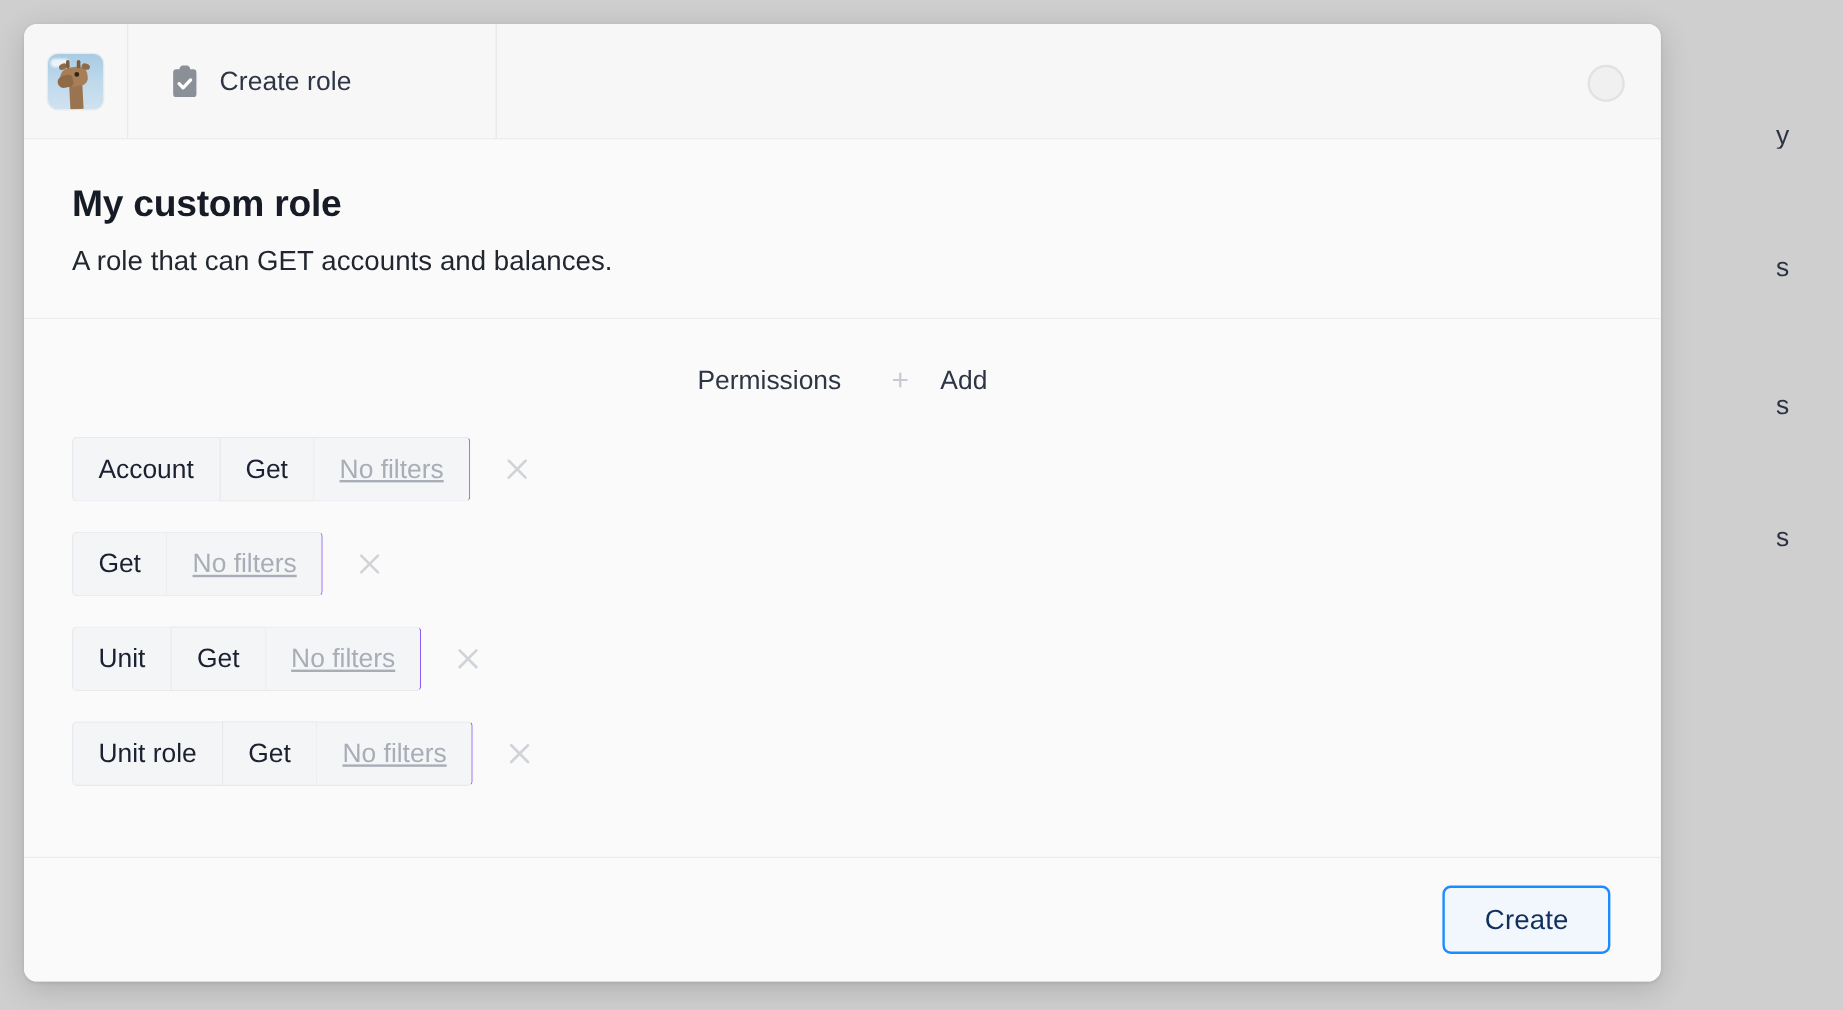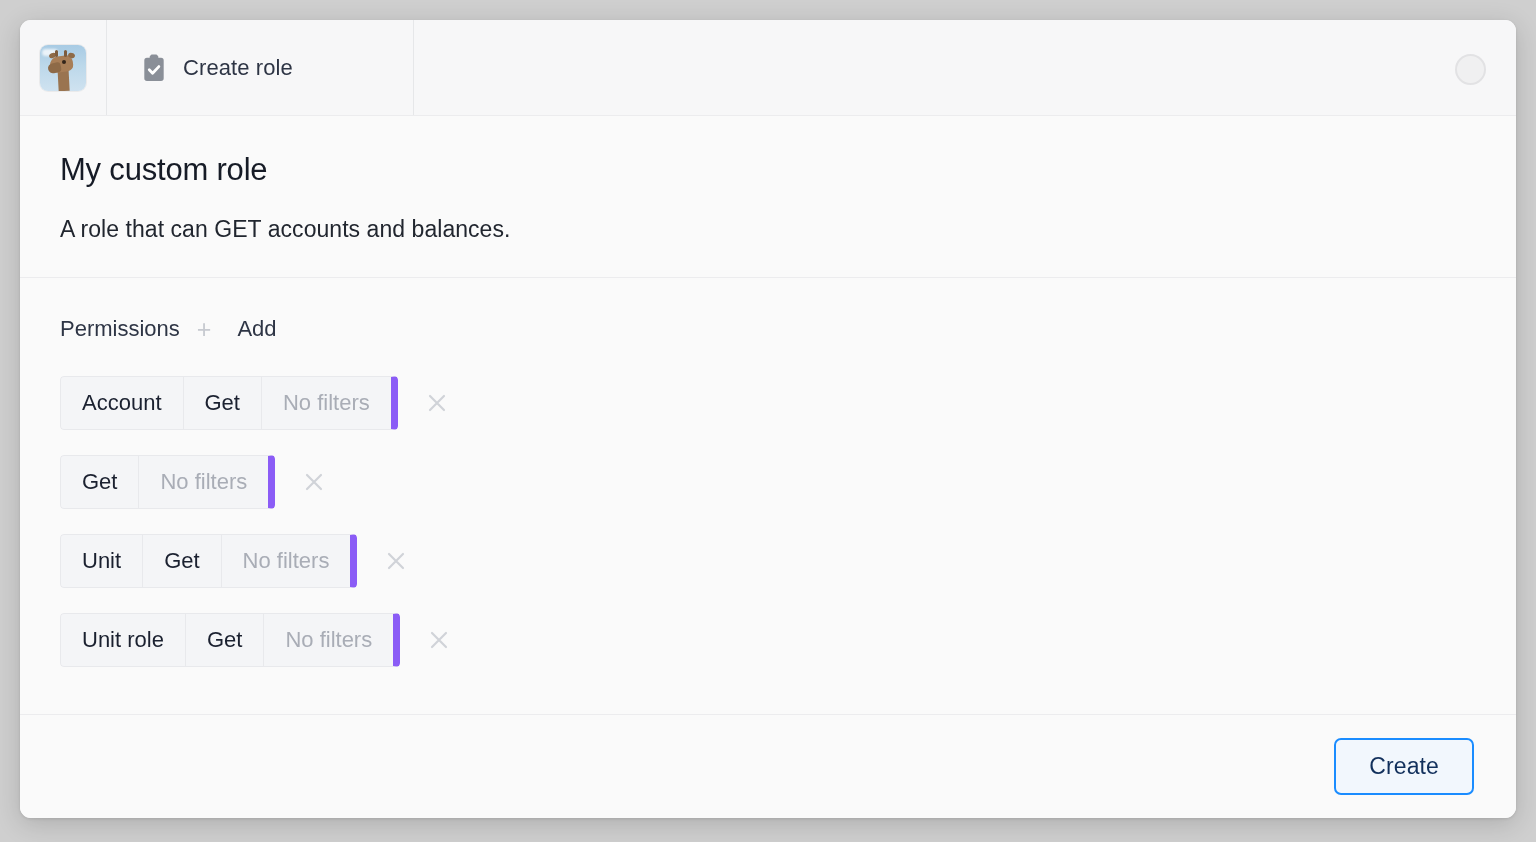--- a/index.html
+++ b/index.html
@@ -31,21 +31,21 @@
     text-align: left;
     overflow: hidden;
     white-space: nowrap;
   }
 
   
   #modal {
     position: absolute;
     left: 20px;
     top: 20px;
-    width: 1496px;
+    width: 1364px;
     height: 798px;
     background: #fafafa;
     border-radius: 11px;
     box-shadow: 0 6px 26px rgba(0,0,0,0.16), 0 1px 3px rgba(0,0,0,0.10);
     overflow: hidden;
     display: flex;
     flex-direction: column;
   }
 
   
@@ -180,44 +180,45 @@
   }
 
   
   #doc-header {
     padding: 36px 40px 34px 40px;
     border-bottom: 1px solid #ececee;
     background: #fafafa;
   }
   #role-title {
     font-size: 31px;
-    font-weight: normal;
+    font-weight: bold;
     color: #161b26;
-    margin: 0 0 28px 0;
+    margin: 0 0 16px 0;
     letter-spacing: -0.2px;
   }
   #role-description {
     font-size: 23px;
     color: #21262f;
     margin: 0;
     letter-spacing: 0.05px;
   }
 
   
   #doc-body {
     flex: 1;
     padding: 38px 40px 0 40px;
     background: #fafafa;
     overflow: hidden;
   }
   #permissions-header {
     display: flex;
     align-items: center;
-    gap: 17px;
+    gap: 42px;
     margin-bottom: 34px;
+    justify-content: center;
   }
   #permissions-label {
     font-size: 22px;
     color: #2e3545;
   }
   #add-permission-button {
     display: flex;
     align-items: center;
     gap: 14px;
     background: none;
@@ -259,22 +260,23 @@
     display: flex;
     align-items: center;
     font-size: 22px;
     color: #1b2130;
     cursor: pointer;
     font-family: inherit;
     white-space: nowrap;
   }
   .seg:first-child { border-radius: 4px 0 0 4px; }
   .seg:last-child {
-    border-right: 7px solid #8b5cf6;
+    border-right: 1px solid #8b5cf6;
     border-radius: 0 4px 4px 0;
+    text-decoration: underline;
   }
   .seg.placeholder { color: #a9adb6; }
   .remove-permission {
     margin-left: 22px;
     width: 34px;
     height: 34px;
     display: flex;
     align-items: center;
     justify-content: center;
     background: none;

